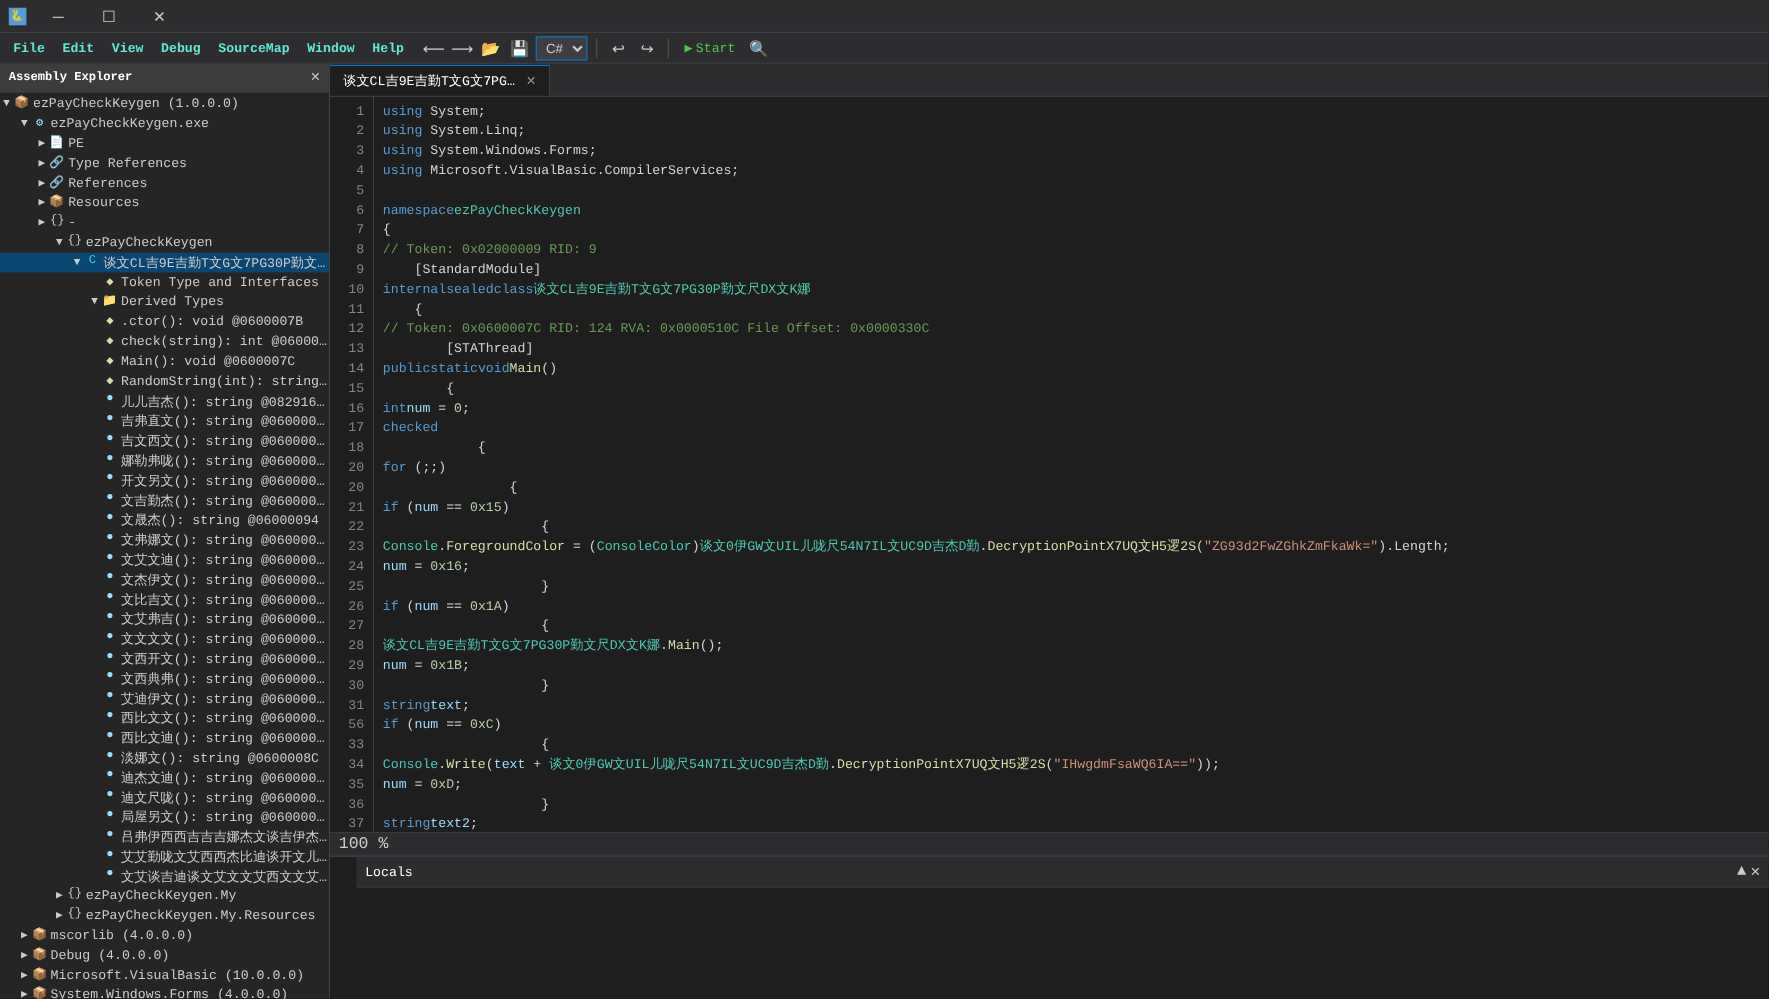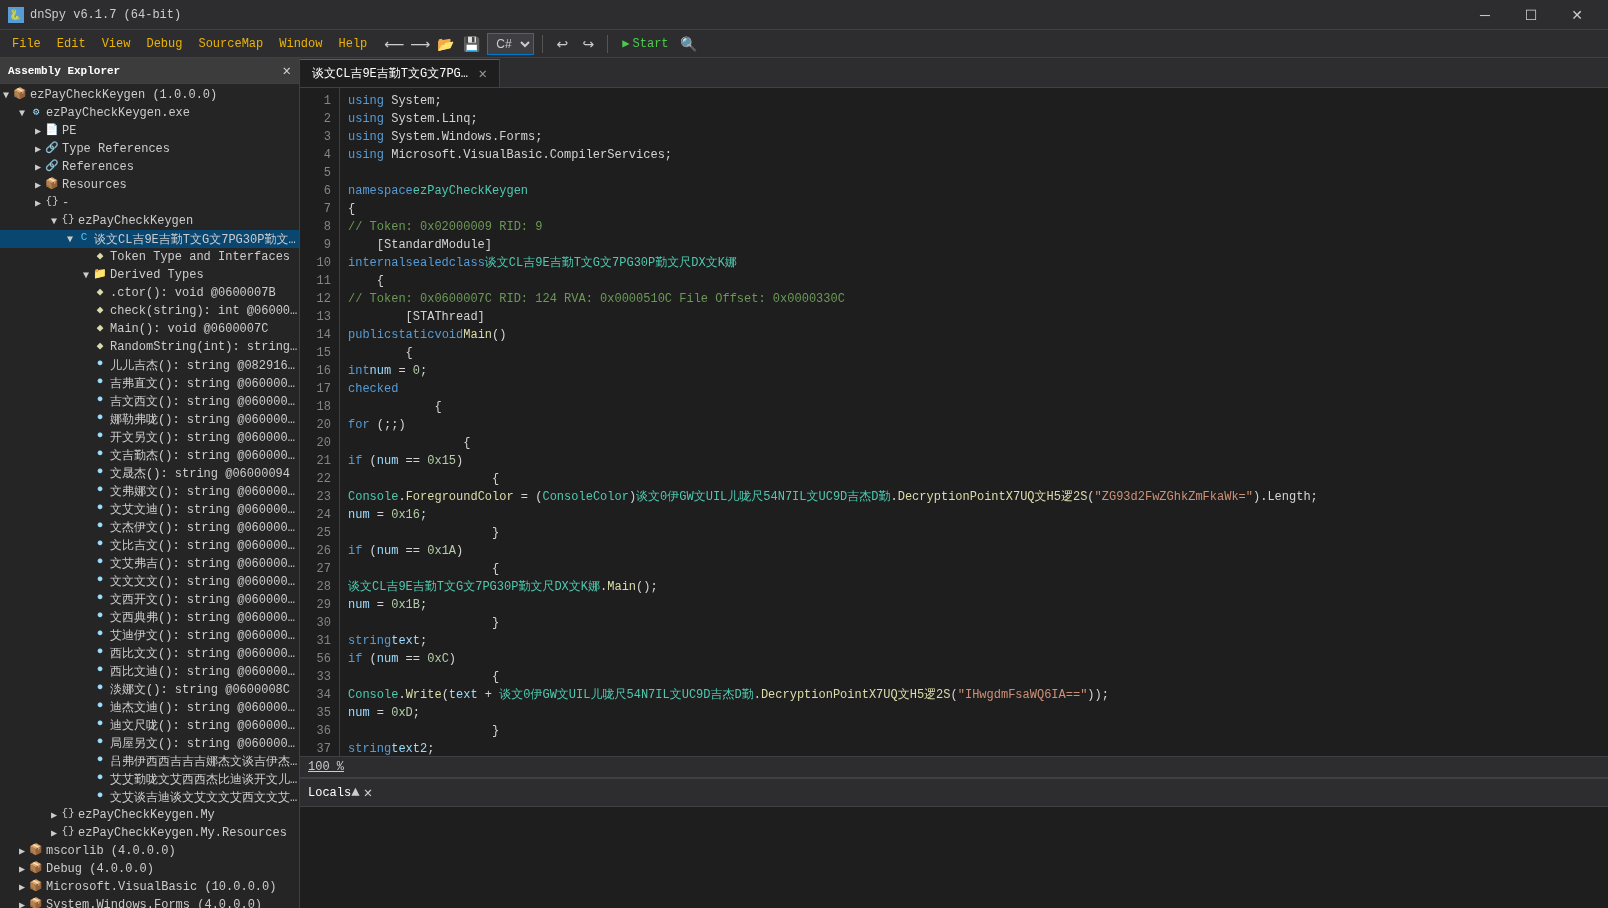--- a/index.html
+++ b/index.html
@@ -7,21 +7,21 @@
     
     
     #title-bar { background: #2d2d30; height: 30px; display: flex; align-items: center; padding: 0 8px; border-bottom: 1px solid #3f3f46; }
     #title-bar .app-icon { width: 16px; height: 16px; background: #569cd6; margin-right: 6px; display: flex; align-items: center; justify-content: center; font-size: 10px; color: white; }
     #title-bar .title-text { color: #cccccc; font-size: 12px; flex: 1; }
     #title-bar .window-controls { display: flex; gap: 0; }
     #title-bar .win-btn { width: 46px; height: 30px; display: flex; align-items: center; justify-content: center; cursor: pointer; color: #cccccc; font-size: 14px; background: transparent; border: none; }
 
     
     #menu-bar { background: #2d2d30; height: 28px; display: flex; align-items: center; padding: 0 4px; border-bottom: 1px solid #3f3f46; }
-    .menu-item { padding: 4px 8px; color: #eab308; cursor: pointer; font-size: 12px; white-space: nowrap; }
+    .menu-item { padding: 4px 8px; color: #5eead4; cursor: pointer; font-size: 12px; white-space: nowrap; font-weight: bold; }
     .toolbar { display: flex; align-items: center; gap: 4px; margin-left: 8px; }
     .toolbar-btn { width: 22px; height: 22px; display: flex; align-items: center; justify-content: center; cursor: pointer; color: #cccccc; background: transparent; border: 1px solid transparent; font-size: 14px; }
     .lang-select { background: #3e3e42; border: 1px solid #007acc; color: #cccccc; padding: 2px 4px; font-size: 12px; height: 22px; cursor: pointer; }
     .toolbar-separator { width: 1px; height: 18px; background: #555; margin: 0 4px; }
     .start-btn { color: #4ec94e; font-size: 12px; padding: 2px 6px; cursor: pointer; display: flex; align-items: center; gap: 3px; }
 
     
     #main-content { display: flex; height: calc(908px - 30px - 28px); }
 
     
@@ -47,44 +47,43 @@
     .tab .tab-close { color: #969696; font-size: 14px; cursor: pointer; }
 
     
     #code-editor { flex: 1; overflow: auto; background: #1e1e1e; display: flex; }
     #line-numbers { background: #1e1e1e; color: #858585; padding: 4px 8px; text-align: right; min-width: 40px; user-select: none; font-size: 12px; line-height: 18px; border-right: 1px solid #3f3f46; }
     #code-content { flex: 1; padding: 4px 8px; line-height: 18px; white-space: pre; overflow: visible; font-size: 12px; }
     .code-line { height: 18px; display: flex; align-items: center; }
 
     
     #zoom-bar { background: #2d2d30; height: 22px; display: flex; align-items: center; padding: 0 8px; border-top: 1px solid #3f3f46; border-bottom: 1px solid #3f3f46; }
-    #zoom-bar .zoom-value { color: #cccccc; font-size: 12px; text-decoration: underline; }
+    #zoom-bar .zoom-value { color: #cccccc; font-size: 15px; }
 
     
     #bottom-panel { height: 130px; background: #1e1e1e; border-top: 1px solid #3f3f46; display: flex; flex-direction: column; }
-    #bottom-panel-header { background: #2d2d30; height: 28px; display: flex; align-items: center; padding: 0 8px; border-bottom: 1px solid #3f3f46; }
+    #bottom-panel-header { background: #2d2d30; height: 28px; display: flex; align-items: center; justify-content: space-between; padding: 0 8px; border-bottom: 1px solid #3f3f46; margin-left: 24px; }
     #bottom-panel-header .panel-title { color: #ffffff; font-size: 12px; }
     #bottom-panel-header .panel-controls { display: flex; gap: 4px; }
     #bottom-panel-header .panel-btn { color: #cccccc; cursor: pointer; font-size: 14px; }
     #bottom-tabs { background: #2d2d30; height: 28px; display: flex; align-items: center; border-top: 1px solid #3f3f46; padding: 0 8px; gap: 2px; }
     .bottom-tab { padding: 4px 10px; color: #969696; font-size: 12px; cursor: pointer; }
     .bottom-tab-highlight { background: #3e3e42; padding: 2px 8px; }
     #bottom-content { flex: 1; background: #1e1e1e; overflow: auto; }
 
     
     ::-webkit-scrollbar { width: 10px; height: 10px; }
     ::-webkit-scrollbar-track { background: #1e1e1e; }
     ::-webkit-scrollbar-thumb { background: #424242; }
   </style>
 </head>
 <body>
 
 <div id="title-bar">
   <div class="app-icon">🐍</div>
-  <span class="title-text">dnSpy v6.1.7 (64-bit)</span>
   <div class="window-controls">
     <button class="win-btn">─</button>
     <button class="win-btn">☐</button>
     <button class="win-btn close">✕</button>
   </div>
 </div>
 
 <div id="menu-bar">
   <span class="menu-item">File</span>
   <span class="menu-item">Edit</span>

